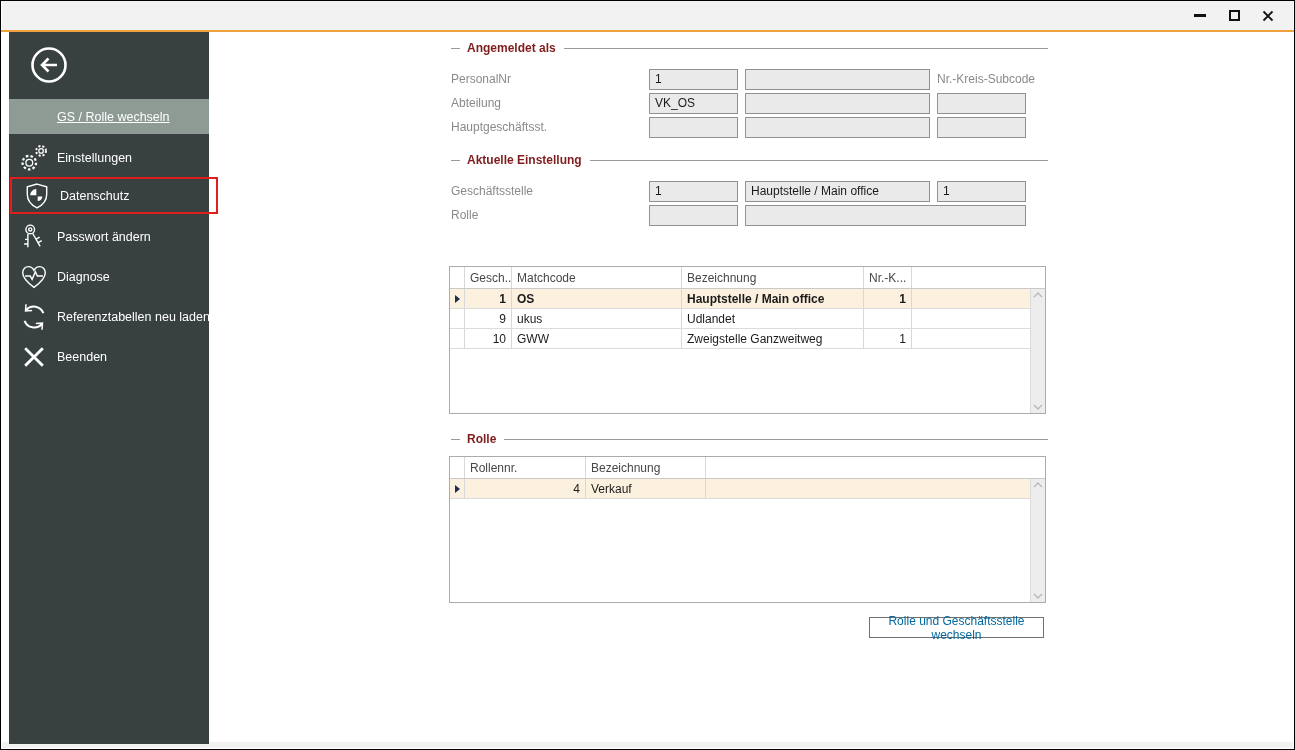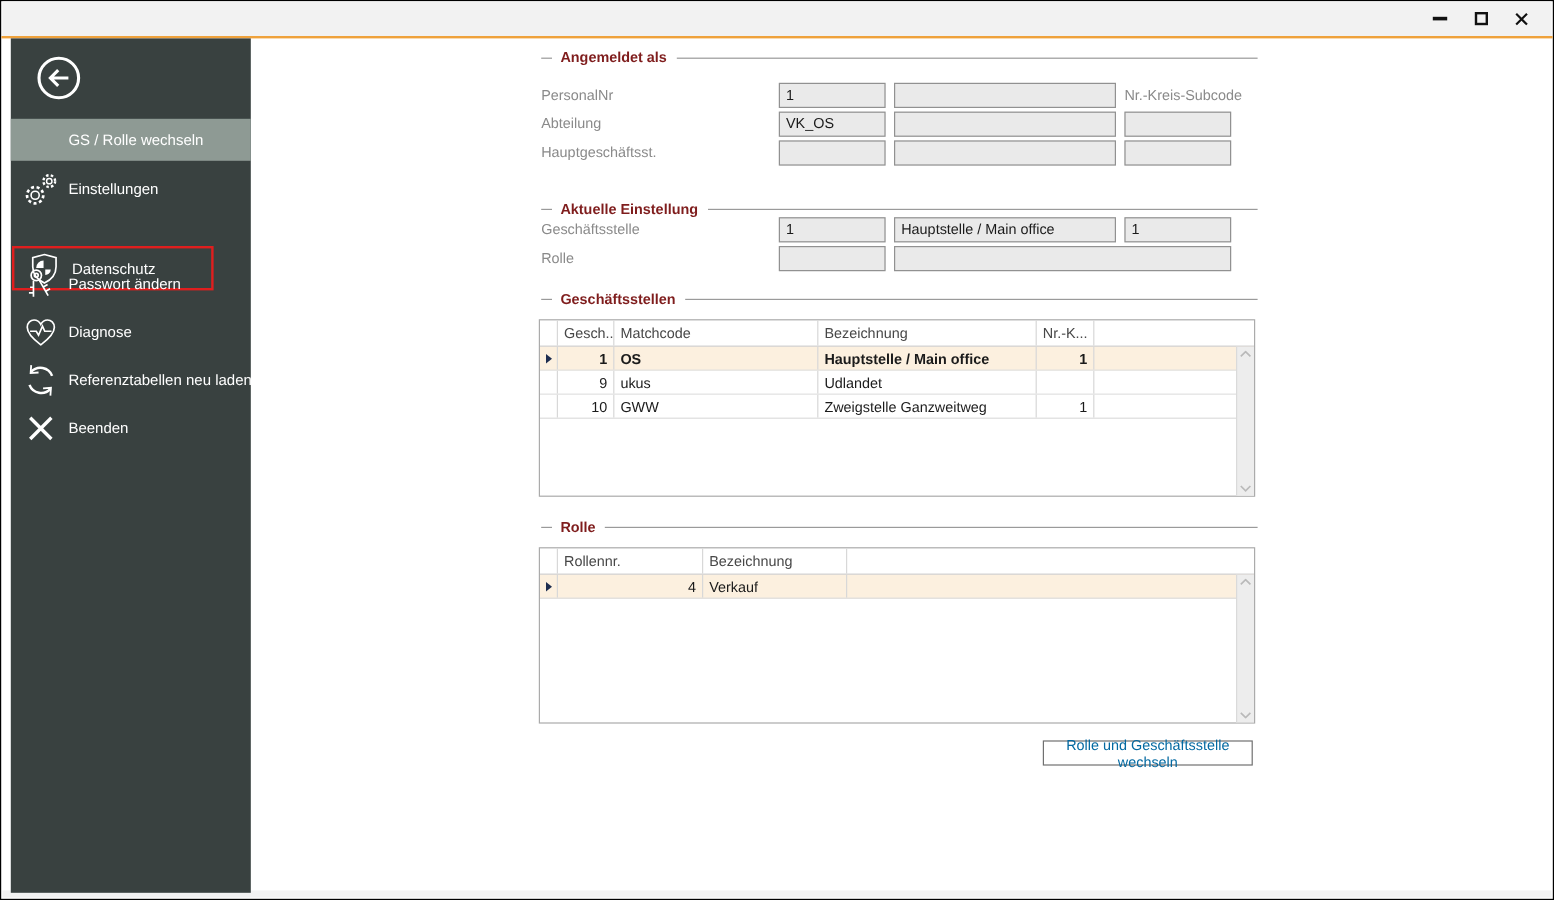--- a/index.html
+++ b/index.html
@@ -40,24 +40,24 @@
     position:absolute; left:0; width:200px; height:37px;
     display:flex; align-items:center; color:#fff; font-size:12.5px; cursor:pointer;
   }
   .side-item .side-icon {
     width:38px; height:34px; margin-left:6px; display:flex; align-items:center; justify-content:center; flex:0 0 38px;
   }
   .side-item .side-label { margin-left:4px; white-space:nowrap; }
   .side-item.selected {
     background:var(--sidebar_selected_bg,#8e9a94); height:35px;
   }
-  .side-item.selected .side-label { margin-left:4px; }
+  .side-item.selected .side-label { margin-left:4px;text-decoration:underline; }
   .side-item.danger {
     border:2px solid var(--highlight_red,#e01e1e);
-    left:1px; width:168px;margin-top:28px;
+    left:1px; width:208px;
   }
 
   
   .sec-head {
     position:absolute; left:450px; width:597px; height:14px;
     display:flex; align-items:center; font-size:12px; font-weight:bold; color:#7f1d1d;
   }
   .sec-head .dash { width:9px; border-top:1px solid #9a9a9a; margin-right:7px; }
   .sec-head .tail { flex:1; border-top:1px solid #9a9a9a; margin-left:8px; }
 
@@ -225,40 +225,35 @@
   <div class="f-label" style="left:450px;top:95px;">Abteilung</div>
   <div class="field" style="left:648px;top:92px;width:89px;">VK_OS</div>
   <div class="field" style="left:744px;top:92px;width:185px;"></div>
   <div class="field" style="left:936px;top:92px;width:89px;"></div>
 
   <div class="f-label" style="left:450px;top:119px;">Hauptgeschäftsst.</div>
   <div class="field" style="left:648px;top:116px;width:89px;"></div>
   <div class="field" style="left:744px;top:116px;width:185px;"></div>
   <div class="field" style="left:936px;top:116px;width:89px;"></div>
 
-  <div class="sec-head" style="top:152px;margin-top:14px;">
+  <div class="sec-head" style="top:152px;">
     <span class="dash"></span>
     <span>Aktuelle Einstellung</span>
     <span class="tail"></span>
   </div>
 
   <div class="f-label" style="left:450px;top:183px;">Geschäftsstelle</div>
   <div class="field" style="left:648px;top:180px;width:89px;">1</div>
   <div class="field" style="left:744px;top:180px;width:185px;">Hauptstelle / Main office</div>
   <div class="field" style="left:936px;top:180px;width:89px;">1</div>
 
   <div class="f-label" style="left:450px;top:207px;">Rolle</div>
   <div class="field" style="left:648px;top:204px;width:89px;"></div>
   <div class="field" style="left:744px;top:204px;width:281px;"></div>
 
-  <div class="sec-head" style="top:241px;">
-    <span class="dash"></span>
-    <span>Geschäftsstellen</span>
-    <span class="tail"></span>
-  </div>
 
   <div class="grid-table t1" style="top:265px;height:148px;">
     <div class="t-row t-header">
       <div class="cell indicator"></div>
       <div class="cell">Gesch...</div>
       <div class="cell">Matchcode</div>
       <div class="cell">Bezeichnung</div>
       <div class="cell">Nr.-K...</div>
       <div class="cell last"></div>
     </div>

